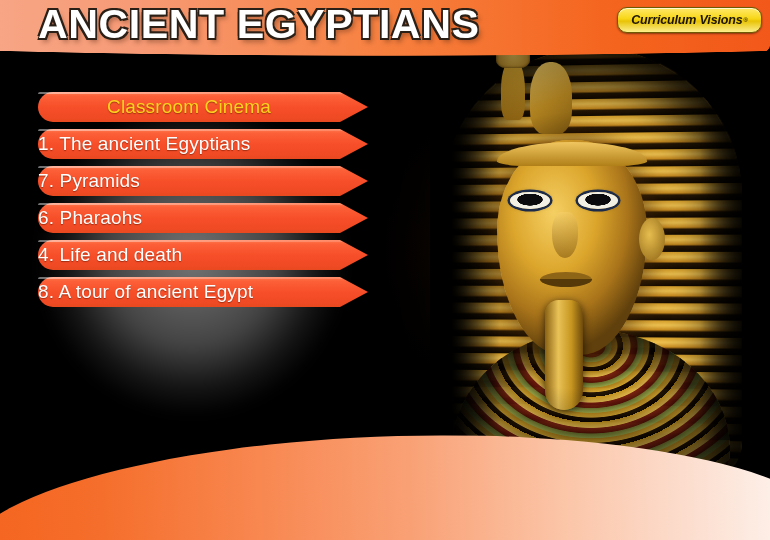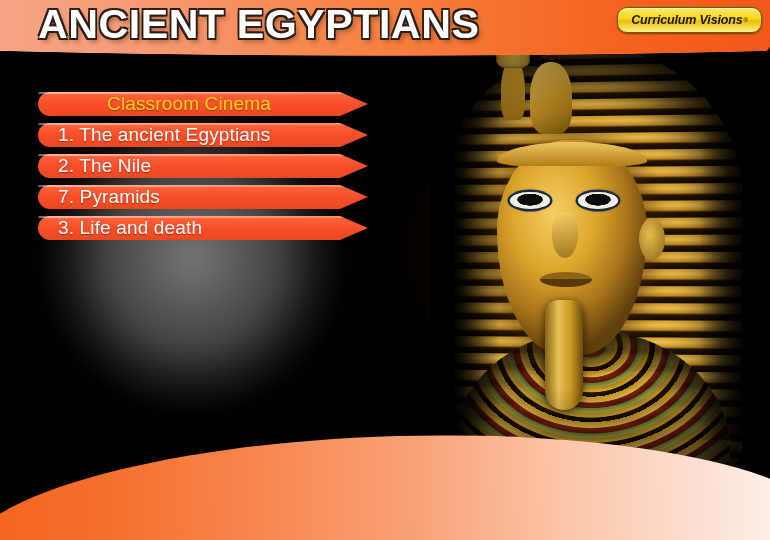--- a/index.html
+++ b/index.html
@@ -220,21 +220,21 @@
   }
 
   
   .menu {
     position:absolute;
     left:38px; top:92px;
     width:330px;
   }
   .menu-btn {
     position:relative;
-    height:24px;
+    height:30px;
     margin-bottom:7px;
     display:flex;
     align-items:center;
     cursor:pointer;
     background:linear-gradient(to bottom,
       #ff7b52 0%, #fc6038 14%, #f64e28 52%, #ef4a24 86%, #e9491f 100%);
     border-radius:15px 0 0 15px;
     -webkit-clip-path: polygon(0 0, 302px 0, 330px 50%, 302px 100%, 0 100%);
     clip-path: polygon(0 0, 302px 0, 330px 50%, 302px 100%, 0 100%);
     filter:drop-shadow(2px 3px 2px rgba(0,0,0,.85));
@@ -243,21 +243,20 @@
     content:"";
     position:absolute; left:0; top:0; right:0; height:2px;
     background:linear-gradient(to right, rgba(255,255,255,.45), rgba(255,255,255,.12));
     border-radius:15px 0 0 0;
   }
   .menu-label {
     position:relative;
     z-index:2;
     font-size:19px;
     color:#ffffff;
-    padding-left:20px;
     white-space:nowrap;
     letter-spacing:.15px;
     text-shadow:0 1px 1px rgba(90,20,0,.55);
     user-select:none;
   }
   .menu-btn.cinema .menu-label {
     color:#ffd21e;
     font-weight:normal;
     width:302px;
     padding-left:0;
@@ -317,33 +316,36 @@
   <div class="menu">
 
     <div class="menu-btn cinema">
       <span class="menu-label">Classroom Cinema</span>
     </div>
 
     <div class="menu-btn">
       <span class="menu-label">1. The ancient Egyptians</span>
     </div>
 
-    <div class="menu-btn">
-      <span class="menu-label">2. The Nile</span>
-    </div>
 
 
     <div class="menu-btn">
       <span class="menu-label">7. Pyramids</span>
     </div>
 
 
-
-    <div class="menu-btn">
-      <span class="menu-label">3. Life and death</span>
-    </div>
-
+    <div class="menu-btn">
+      <span class="menu-label">6. Pharaohs</span>
+    </div>
+
+    <div class="menu-btn">
+      <span class="menu-label">4. Life and death</span>
+    </div>
+
+    <div class="menu-btn">
+      <span class="menu-label">8. A tour of ancient Egypt</span>
+    </div>
 
   </div>
 
   <div class="bottom-swoosh"></div>
 
 </div>
 
 </body></html>

